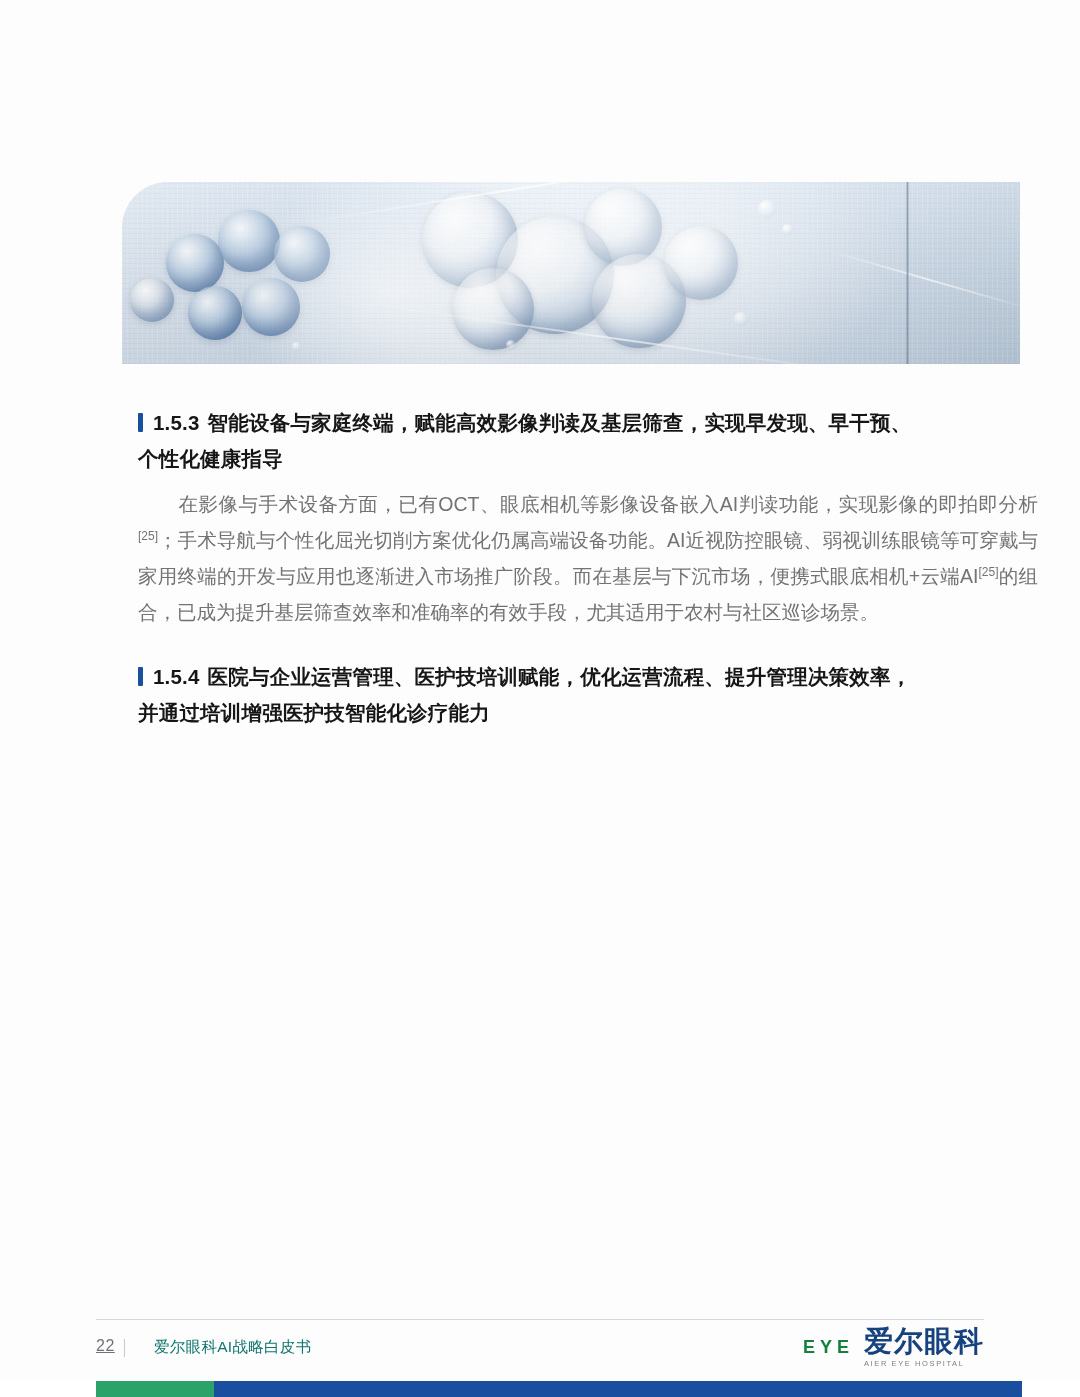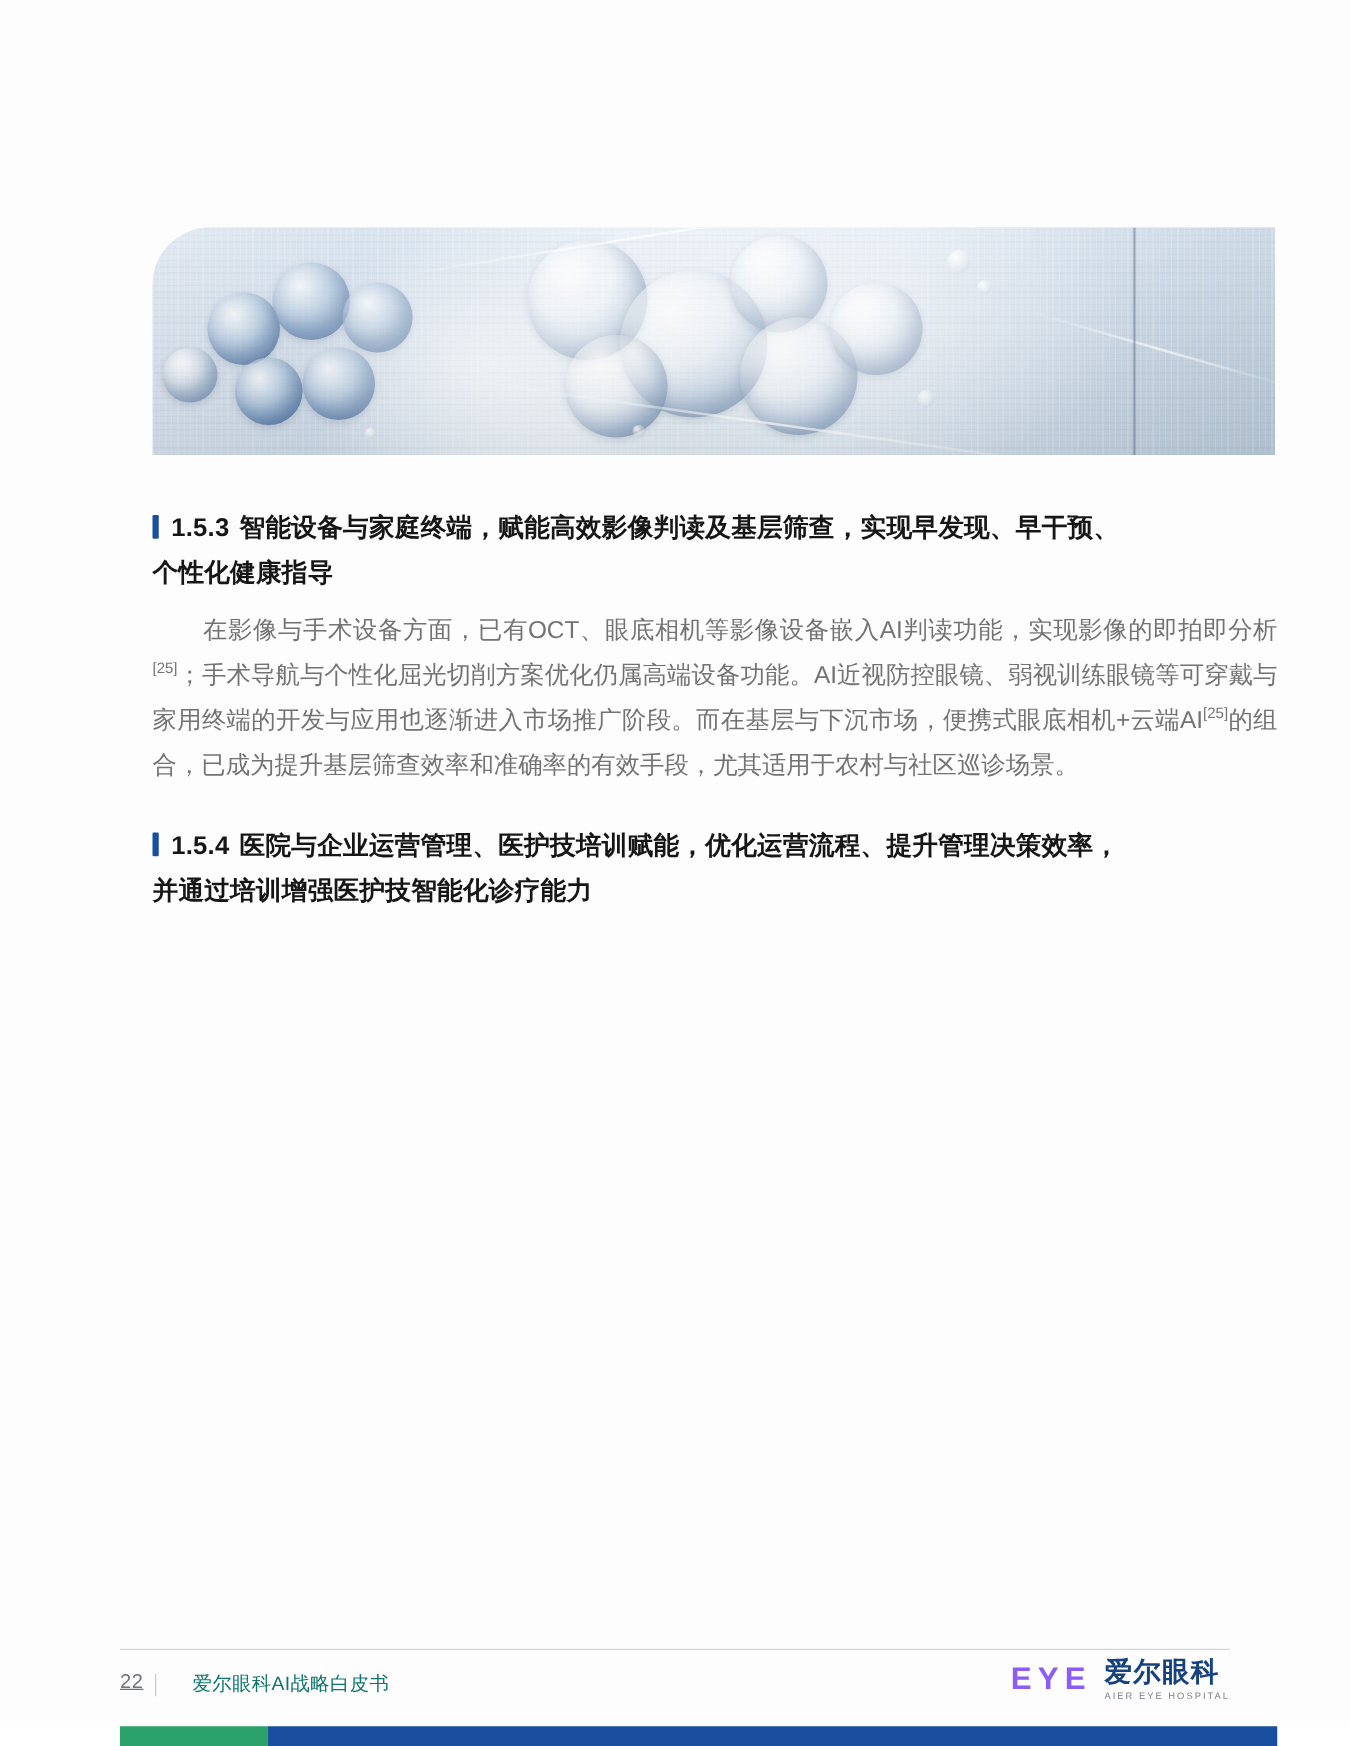--- a/index.html
+++ b/index.html
@@ -74,21 +74,21 @@
       radial-gradient(circle at 36% 30%, rgba(255,255,255,0.75), rgba(160,190,220,0.55) 42%, rgba(95,135,185,0.85) 78%, rgba(70,105,155,0.9) 100%);
   }
   .bub.tiny {
     background: radial-gradient(circle at 35% 30%, rgba(255,255,255,0.95), rgba(255,255,255,0.3) 45%, rgba(150,180,210,0.5) 100%);
     box-shadow: none;
   }
 
   
   .body-col {
     position: absolute;
-    left: 122px;
+    left: 138px;
     top: 406px;
     width: 900px;
   }
 
   .heading {
     font-size: 20.5px;
     line-height: 34px;
     font-weight: bold;
     color: #161616;
     letter-spacing: .2px;
@@ -180,35 +180,35 @@
 
   .brand {
     position: absolute;
     right: 96px;
     top: 8px;
     display: flex;
     align-items: center;
     gap: 10px;
   }
   .brand .eye-mark {
-    font-size: 25px;
+    font-size: 18px;
     letter-spacing: 5px;
-    color: #8b5cf6;
+    color: #15803d;
     font-weight: bold;
     font-family: "Liberation Sans", sans-serif;
   }
   .brand .mark-wrap { display:flex; flex-direction: column; align-items:center; }
   .brand .cn {
     display: flex;
     flex-direction: column;
     align-items: flex-start;
     line-height: 1;
   }
   .brand .cn-main {
-    font-size: 22px;
+    font-size: 29px;
     font-weight: bold;
     color: #16427f;
     letter-spacing: 1px;
   }
   .brand .cn-sub {
     font-size: 7.5px;
     letter-spacing: 1.6px;
     color: #7a7f86;
     margin-top: 4px;
   }

